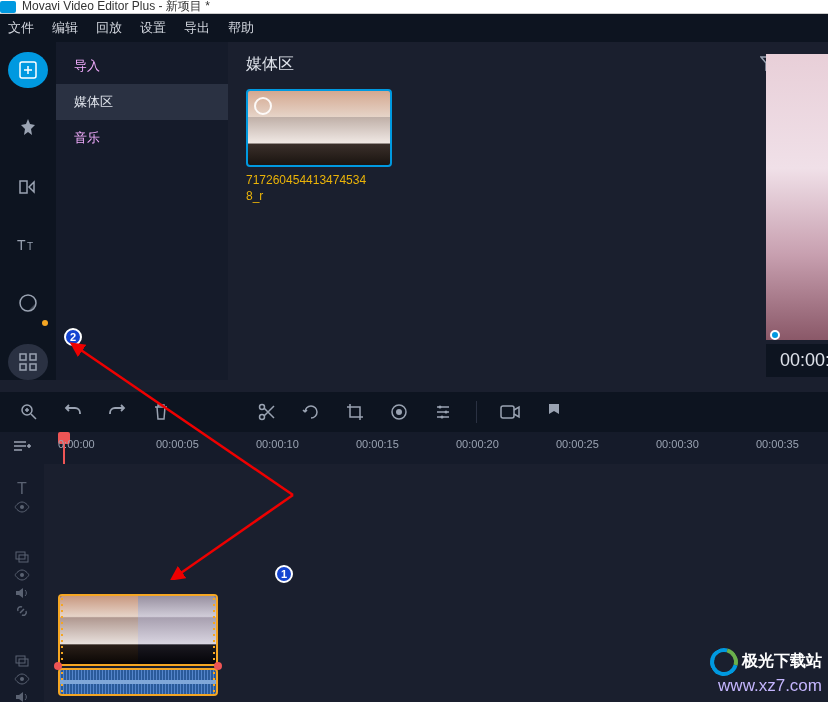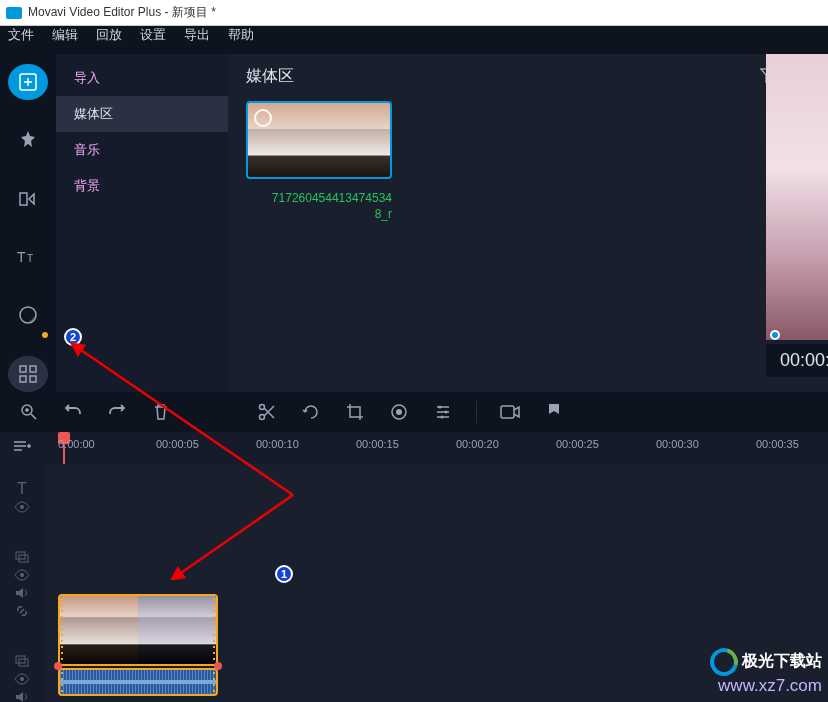--- a/index.html
+++ b/index.html
@@ -1,44 +1,44 @@
 <!DOCTYPE html>
 <html><head>
 <meta charset="utf-8">
 <style>
 * { margin: 0; padding: 0; box-sizing: border-box; font-family: -apple-system, "Segoe UI", Arial, sans-serif; }
 body { width: 828px; height: 702px; background: #1a1f2e; overflow: hidden; position: relative; }
 
-.title-bar { height: 26px; background: #fff; display: flex; align-items: center; padding: 0 6px; gap: 6px; border-bottom: 1px solid #ccc; }
+.title-bar { height: 14px; background: #fff; display: flex; align-items: center; padding: 0 0; gap: 6px; border-bottom: 1px solid #ccc; }
 .title-bar .cam { width: 16px; height: 12px; background: #0099e0; border-radius: 2px; position: relative; }
 .title-bar .cam::after { content:''; position:absolute; right:-4px; top:2px; border:4px solid transparent; border-left-color:#0099e0; }
 .title-text { font-size: 12px; color: #333; }
 
-.menu-bar { height: 28px; background: #0d1420; display: flex; align-items: flex-start; padding: 0 8px; gap: 18px; }
+.menu-bar { height: 28px; background: #0d1420; display: flex; align-items: center; padding: 0 8px; gap: 18px; }
 .menu-bar span { color: #d0d4dc; font-size: 13px; cursor: pointer; }
 
 .main-area { display: flex; height: 338px; }
 .left-tools { width: 56px; background: #0d1420; display: flex; flex-direction: column; align-items: center; padding-top: 10px; gap: 22px; position: relative; }
 .tool-btn { width: 40px; height: 40px; display:flex; align-items:center; justify-content:center; color:#9aa3b2; cursor:pointer; border-radius:50%; }
 .tool-btn.active { background:#0099e0; color:#fff; }
 .tool-btn.round { background:#2a3142; }
 .notif-dot { width:6px; height:6px; background:#f5a623; border-radius:50%; position:absolute; top:278px; left:42px; }
 
 .sub-panel { width: 172px; background: #151b2a; padding-top: 6px; }
 .sub-item { padding: 9px 18px; color: #f0abfc; font-size: 13px; cursor:pointer; }
 .sub-item.active { background:#2a3142; color:#e0e4ec; }
 
 .media-area { flex:1; background:#1a1f2e; padding: 12px 18px; }
 .media-header { display:flex; align-items:center; justify-content:space-between; margin-bottom:14px; }
 .media-title { color:#e0e4ec; font-size:16px; }
 .media-actions { display:flex; gap:18px; color:#9aa3b2; }
 .thumb-card { width:146px; }
 .thumb { width:146px; height:78px; background:linear-gradient(180deg,#d4a890 0%,#e6d4c8 35%,#c0b0a8 35.5%,#f0e8e4 70%,#3a2f2a 72%,#1a1410 100%); border:2px solid #0099e0; border-radius:4px; position:relative; }
 .thumb::before { content:''; position:absolute; left:6px; top:6px; width:14px; height:14px; border:2px solid rgba(255,255,255,.9); border-radius:50%; }
-.thumb-label { color:#22c55e; font-size:12px; text-align:right; margin-top:12px; line-height:1.3; }
+.thumb-label { color:#eab308; font-size:12px; text-align:left; margin-top:6px; line-height:1.3; }
 
 .preview { position:absolute; right:0; top:54px; width:62px; height:286px; background:linear-gradient(180deg,#e8cfd8 0%,#f0e0e8 40%,#c8a0b0 70%,#8a5868 100%); }
 .preview-dot { position:absolute; bottom:0; left:4px; width:10px; height:10px; background:#0099e0; border:2px solid #fff; border-radius:50%; }
 .preview-time { position:absolute; right:0; top:344px; color:#e0e4ec; font-size:18px; background:#0d1420; padding:6px 0 6px 14px; width:62px; }
 
 .toolbar-row { position:absolute; top:392px; left:0; right:0; height:40px; background:#0d1420; display:flex; align-items:center; padding:0 18px; gap:22px; }
 .tb-icon { width:22px; height:22px; display:flex; align-items:center; justify-content:center; color:#9aa3b2; cursor:pointer; }
 .tb-spacer { width:40px; }
 .tb-divider { width:1px; height:22px; background:#2a3142; }
 
@@ -128,21 +128,20 @@
           <rect x="1" y="11" width="6" height="6" fill="none" stroke="currentColor" stroke-width="1.5"></rect>
           <rect x="11" y="11" width="6" height="6" fill="none" stroke="currentColor" stroke-width="1.5"></rect>
         </svg>
     </div>
   </div>
 
   <div class="sub-panel">
     <div class="sub-item">导入</div>
     <div class="sub-item active">媒体区</div>
     <div class="sub-item">音乐</div>
-    <div class="sub-item">背景</div>
   </div>
 
   <div class="media-area">
     <div class="media-header">
       <div class="media-title">媒体区</div>
       <div class="media-actions">
         <span><svg width="16" height="16" viewBox="0 0 16 16">
               <path d="M1 2h14l-5 6v5l-4 2v-7z" fill="none" stroke="currentColor" stroke-width="1.5"></path>
             </svg></span>
         <span><svg width="16" height="16" viewBox="0 0 16 16">

